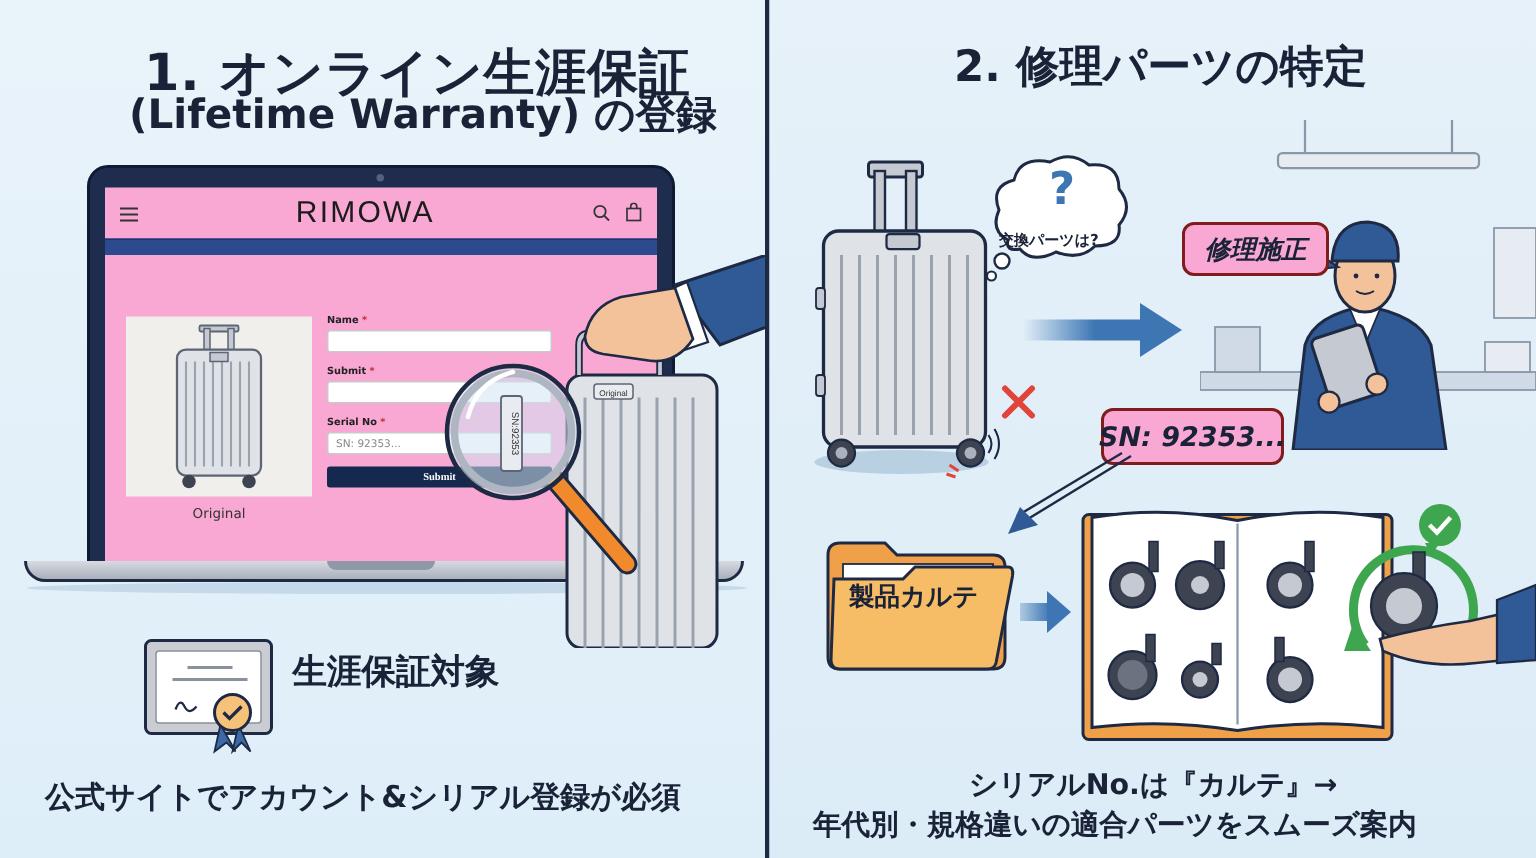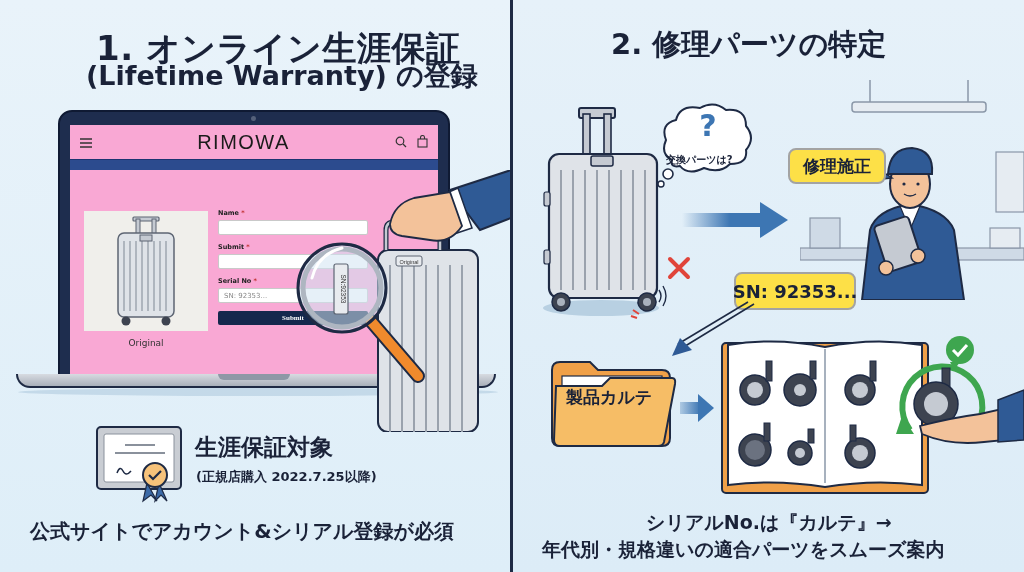--- a/index.html
+++ b/index.html
@@ -11,21 +11,21 @@
     position: relative;
   }
   .panel { position: absolute; top: 0; height: 572px; }
   .panel-left { left: 0; width: 511px; background: linear-gradient(180deg,#e9f3fa 0%, #deeef8 100%); }
   .panel-right { left: 513px; width: 511px; background: linear-gradient(180deg,#e6f1f9 0%, #dcecf7 100%); }
   .divider { position: absolute; left: 510px; top: 0; width: 3px; height: 572px; background: #1e2a44; }
 
   .title { position: absolute; font-weight: bold; color: #1a2238; white-space: nowrap; }
   .t1a { left: 96px; top: 26px; font-size: 34px; letter-spacing: 0.5px; }
   .t1b { left: 86px; top: 58px; font-size: 27px; }
-  .t2 { left: 98px; top: 25px; font-size: 29px; }
+  .t2 { left: 123px; top: 25px; font-size: 29px; }
 
   
   .laptop { position: absolute; left: 58px; top: 110px; width: 392px; height: 268px; background: #1e2d4e; border-radius: 14px 14px 0 0; border: 2px solid #0f1a33; }
   .laptop-cam { position: absolute; left: 191px; top: 4px; width: 5px; height: 5px; border-radius: 50%; background: #55617a; }
   .screen { position: absolute; left: 10px; top: 13px; width: 368px; height: 252px; background: #f9a8d4; overflow: hidden; }
   .nav { height: 34px; display: flex; align-items: center; justify-content: space-between; padding: 0 10px; }
   .brand { font-family: "Liberation Sans", sans-serif; font-size: 20px; letter-spacing: 1.5px; color: #1b1b1b; }
   .nav-icons { display: flex; gap: 10px; align-items: center; }
   .nav-band { height: 11px; background: #2c4b8e; border-top: 1px solid #1c3470; }
   .pr-title { text-align: center; font-size: 13px; margin-top: 11px; color: #222; font-family: "Liberation Sans", sans-serif; }
@@ -40,21 +40,21 @@
   .laptop-notch { position: absolute; left: 218px; top: 374px; width: 72px; height: 6px; background: #8e98a6; border-radius: 0 0 8px 8px; }
   .laptop-shadow { position: absolute; left: 18px; top: 388px; width: 480px; height: 8px; background: #b8d0e2; border-radius: 50%; opacity: 0.7; }
 
   
   .abs { position: absolute; }
 
   .cert-text1 { position: absolute; left: 195px; top: 432px; font-size: 23px; font-weight: bold; color: #1a2238; }
   .cert-text2 { position: absolute; left: 196px; top: 468px; font-size: 13px; font-weight: bold; color: #1a2238; }
   .bottom-left { position: absolute; left: 30px; top: 518px; font-size: 20px; font-weight: bold; color: #1a2238; white-space: nowrap; }
 
-  .bubble { position: absolute; background: #fde047; border: 2px solid #a3a3a3; border-radius: 8px; font-weight: bold; color: #1a2238; display: flex; align-items: center; justify-content: center; white-space: nowrap; }
+  .bubble { position: absolute; background: #f9a8d4; border: 2px solid #7f1d1d; border-radius: 8px; font-weight: bold; color: #1a2238; display: flex; align-items: center; justify-content: center; white-space: nowrap; font-style: italic; }
   .sn-bubble { left: 734px; top: 272px; width: 122px; height: 38px; font-size: 18px; }
   .repair-bubble { left: 788px; top: 148px; width: 98px; height: 36px; font-size: 17px; }
   .thought-text { position: absolute; left: 666px; top: 153px; font-size: 10px; font-weight: bold; color: #1a2238; white-space: nowrap; }
 
   .folder-label { position: absolute; left: 566px; top: 386px; font-size: 17px; font-weight: bold; color: #1a2238; }
 
   .bottom-right1 { position: absolute; left: 646px; top: 510px; font-size: 19px; font-weight: bold; color: #1a2238; white-space: nowrap; }
   .bottom-right2 { position: absolute; left: 542px; top: 537px; font-size: 19px; font-weight: bold; color: #1a2238; white-space: nowrap; }
 </style>
 </head>
@@ -165,21 +165,20 @@
     <rect x="9" y="9" width="70" height="48" rx="2" fill="#fff" stroke="#8a919c" stroke-width="1"></rect>
     <line x1="30" y1="20" x2="60" y2="20" stroke="#8a919c" stroke-width="2"></line>
     <line x1="20" y1="28" x2="70" y2="28" stroke="#8a919c" stroke-width="2"></line>
     <path d="M22 48 Q25 40 28 46 T36 46" fill="none" stroke="#1e2a44" stroke-width="1.5"></path>
     <path d="M52 58 L48 76 L56 70 L62 76 Z" fill="#3b6aa7" stroke="#1e2a44" stroke-width="1.2"></path>
     <path d="M64 58 L72 76 L66 70 L60 76 Z" fill="#3b6aa7" stroke="#1e2a44" stroke-width="1.2"></path>
     <circle cx="60" cy="50" r="12" fill="#f6c27a" stroke="#1e2a44" stroke-width="2"></circle>
     <path d="M54 50 L58 54 L66 46" fill="none" stroke="#1e2a44" stroke-width="2.2"></path>
   </svg>
   <div class="cert-text1">生涯保証対象</div>
-  <div class="cert-text2">(正規店購入 2022.7.25以降)</div>
   <div class="bottom-left">公式サイトでアカウント&amp;シリアル登録が必須</div>
 </div>
 
 <div class="divider"></div>
 
 <div class="panel panel-right">
   <div class="title t2">2. 修理パーツの特定</div>
 </div>
 
 <svg class="abs" style="left:535px;top:100px" width="140" height="220" viewBox="0 0 140 220">

